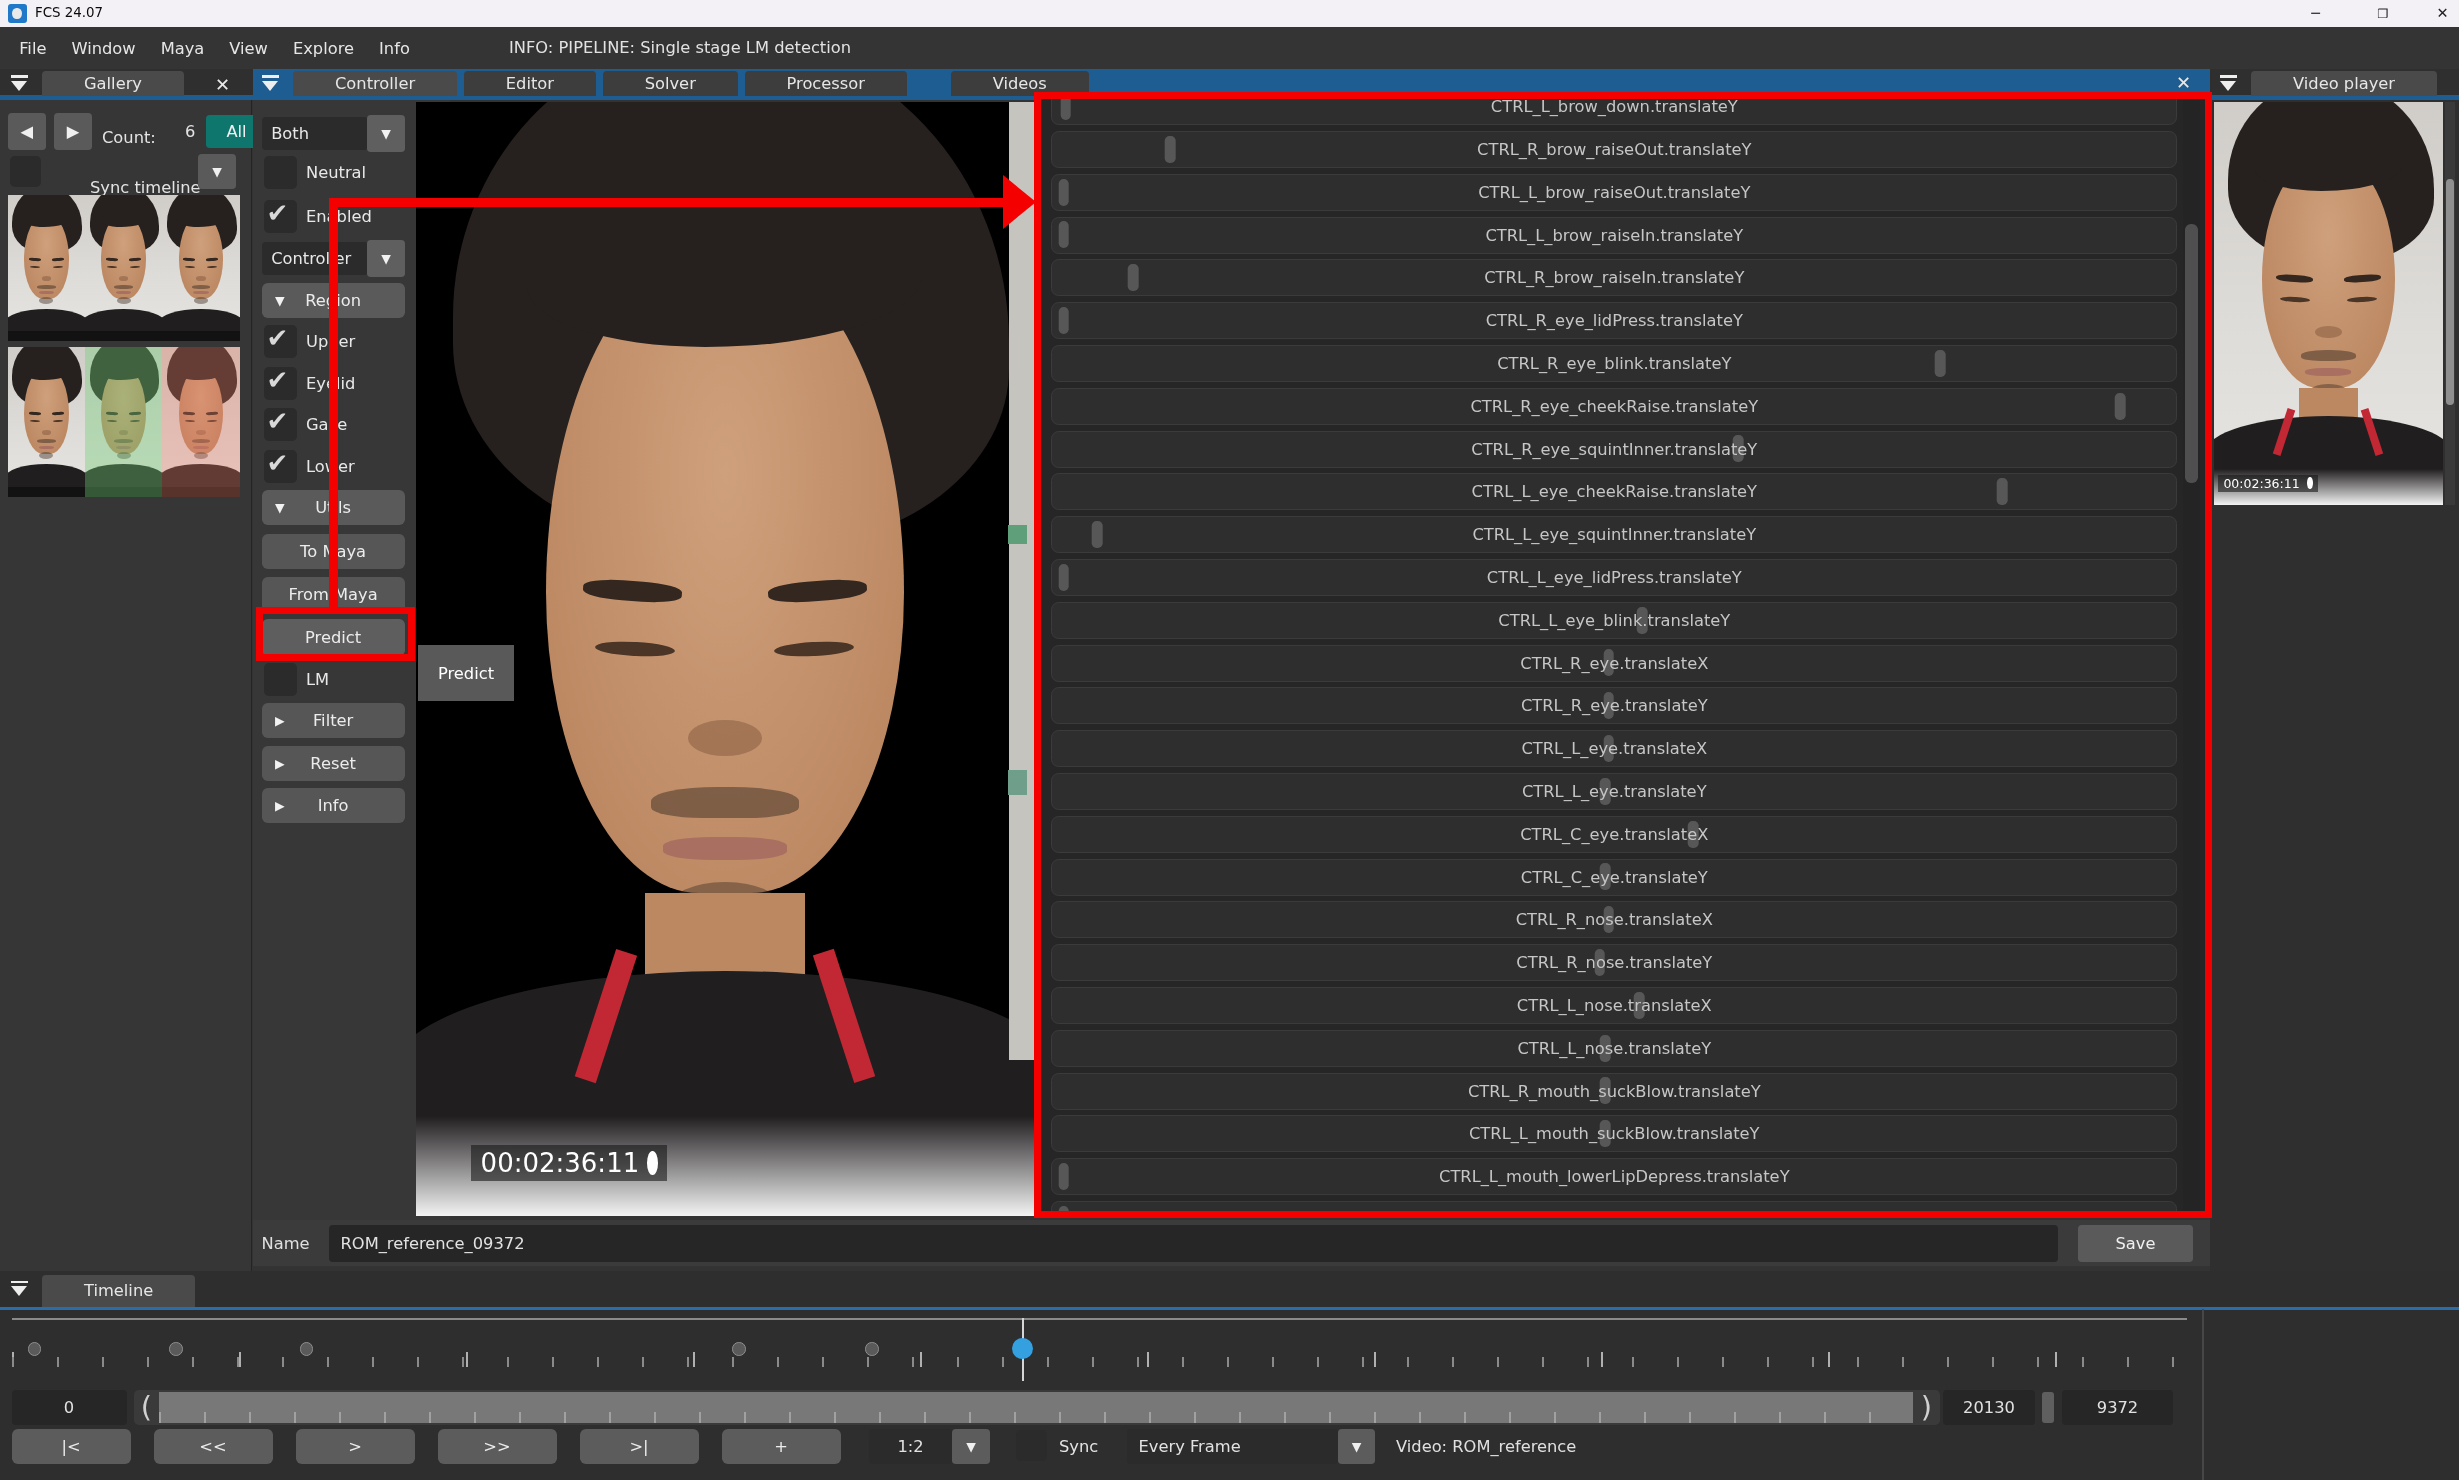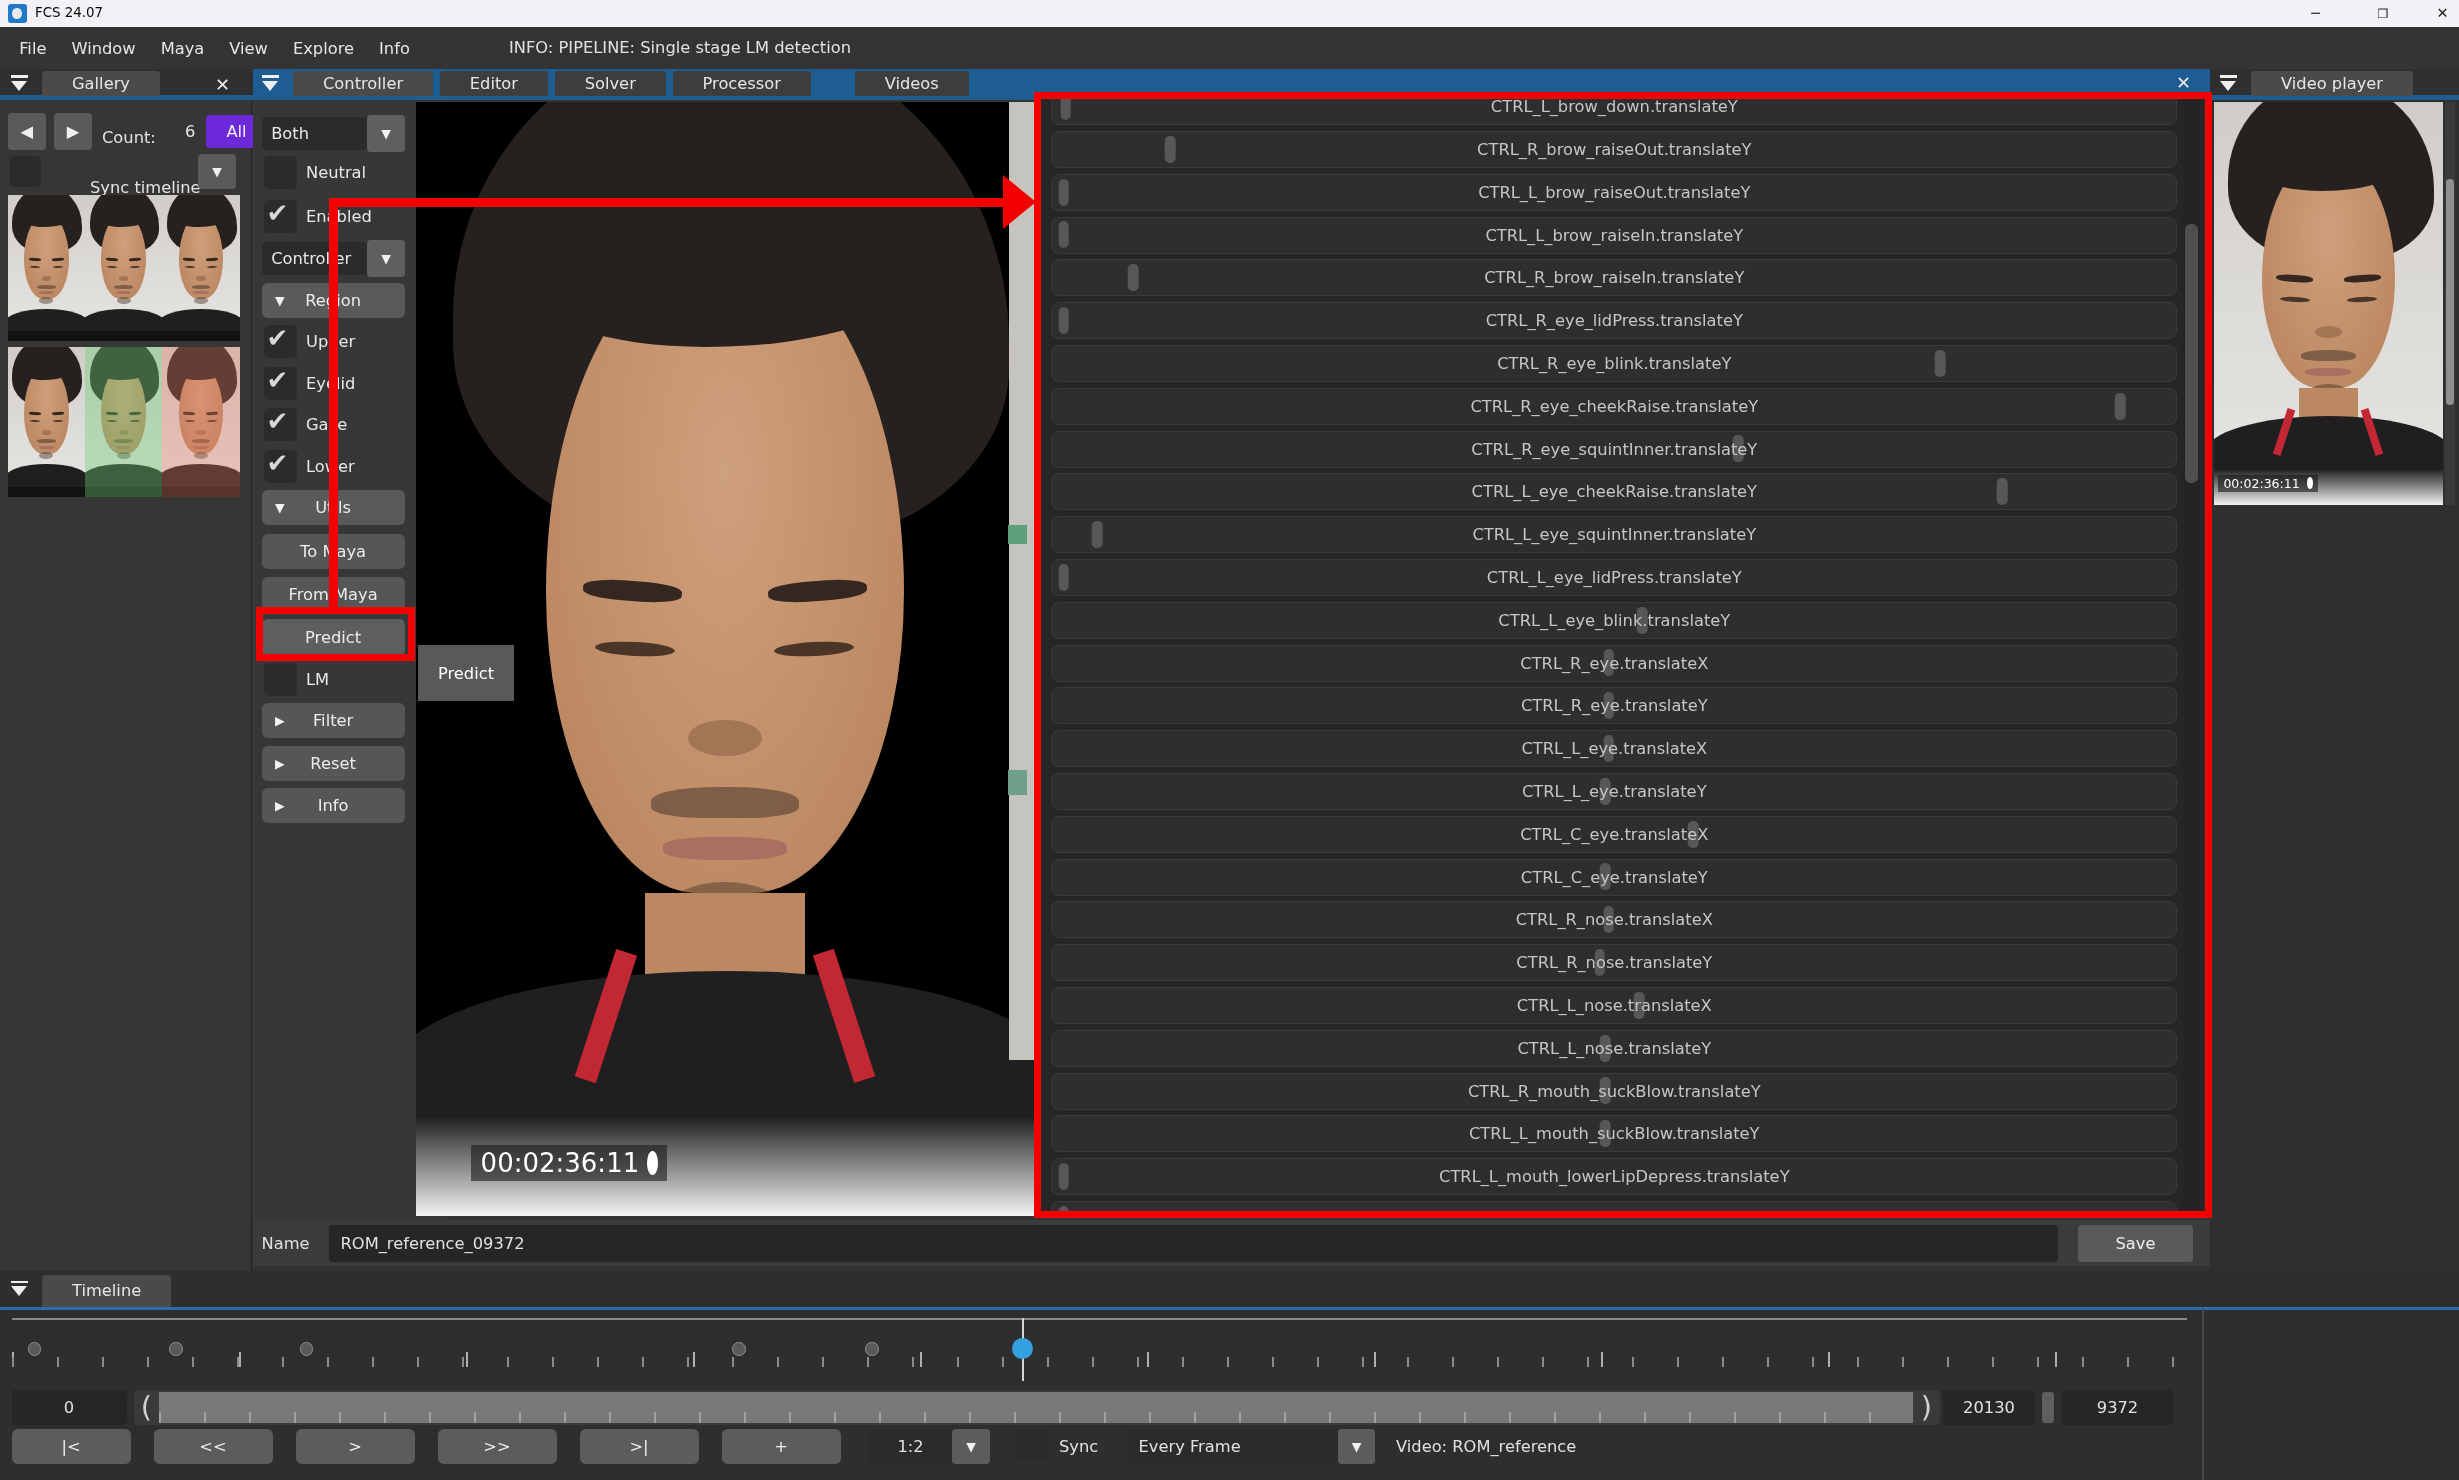--- a/index.html
+++ b/index.html
@@ -18,21 +18,21 @@
   .mitem{color:#e6e6e6;}
   .status{left:509px;top:0;height:42px;line-height:42px;color:#e2e2e2;}
   
   .tabzone-l{left:0;top:69px;width:253px;height:31px;background:#2f2f2f;}
   .tabzone-c{left:253px;top:69px;width:1957px;height:31px;background:var(--accent,#1e5d92);}
   .tabzone-r{left:2210px;top:69px;width:250px;height:31px;background:#2f2f2f;}
   .underline{top:95px;height:4.8px;background:var(--accent,#1e5d92);}
   .collapse-icon{width:25px;height:21px;}
   .collapse-icon .bar{position:absolute;left:2.9px;top:1.9px;width:17.3px;height:2.9px;background:#eee;}
   .collapse-icon .tri{position:absolute;left:2.9px;top:7.7px;width:0;height:0;border-left:8.6px solid transparent;border-right:8.6px solid transparent;border-top:10.6px solid #eee;}
-  .tab{height:25px;line-height:25px;padding:0 30px;background:#3d3d3d;border-radius:3.8px 3.8px 0 0;color:#e6e6e6;text-align:right;}
+  .tab{height:25px;line-height:25px;padding:0 42px;background:#3d3d3d;border-radius:3.8px 3.8px 0 0;color:#e6e6e6;text-align:right;}
   .tab.active{background:#4a4a4a;}
   .tab.gap{margin-left:37px;}
   .tabs-row{left:293px;top:71px;display:flex;gap:6.7px;}
   .xbtn{width:29px;height:23px;text-align:center;line-height:23px;color:#e8e8e8;font-size:18px;}
   
   .gallery{left:0;top:100px;width:251px;height:1171px;background:#363636;border-right:1.9px solid #242424;}
   .sqbtn{background:#5a5a5a;border-radius:3.8px;text-align:center;color:#f0f0f0;}
   .chk{background:#2b2b2b;border-radius:4.8px;}
   .checkmark{color:#d8d8d8;font-size:26px;line-height:26px;}
   .thumbstrip{left:7.7px;width:232px;display:flex;background:#111;}
@@ -175,21 +175,21 @@
       <div class="bar"></div>
       <div class="tri"></div>
     </div>
   <div class="abs tab active" style="left:2251px;top:71px;">Video player</div>
 
   <div class="abs gallery">
     <div class="abs sqbtn" style="left:7.7px;top:13.4px;width:38px;height:37px;line-height:37px;">◀</div>
     <div class="abs sqbtn" style="left:54px;top:13.4px;width:38px;height:37px;line-height:37px;">▶</div>
     <div class="abs" style="left:102px;top:19px;line-height:37px;">Count:</div>
     <div class="abs" style="left:185px;top:13.4px;line-height:37px;">6</div>
-    <div class="abs sqbtn" style="left:206px;top:15.4px;width:61px;height:33px;line-height:33px;background:#6d28d9;">All</div>
+    <div class="abs sqbtn" style="left:206px;top:15.4px;width:61px;height:33px;line-height:33px;background:#0f766e;">All</div>
     <div class="abs chk" style="left:9.6px;top:56px;width:31px;height:31px;"></div>
     <div class="abs" style="left:50px;top:72px;line-height:31px;margin-left:40px;">Sync timeline</div>
     <div class="abs sqbtn" style="left:198px;top:54px;width:38px;height:35px;line-height:35px;font-size:12.5px;">▼</div>
 
     <div class="abs thumbstrip" style="top:95px;height:146px;">
       <div class="ph photo">
           <div class="hair"></div>
           <div class="head"></div>
           <div class="fringe"></div>
           <div class="browl"></div>

